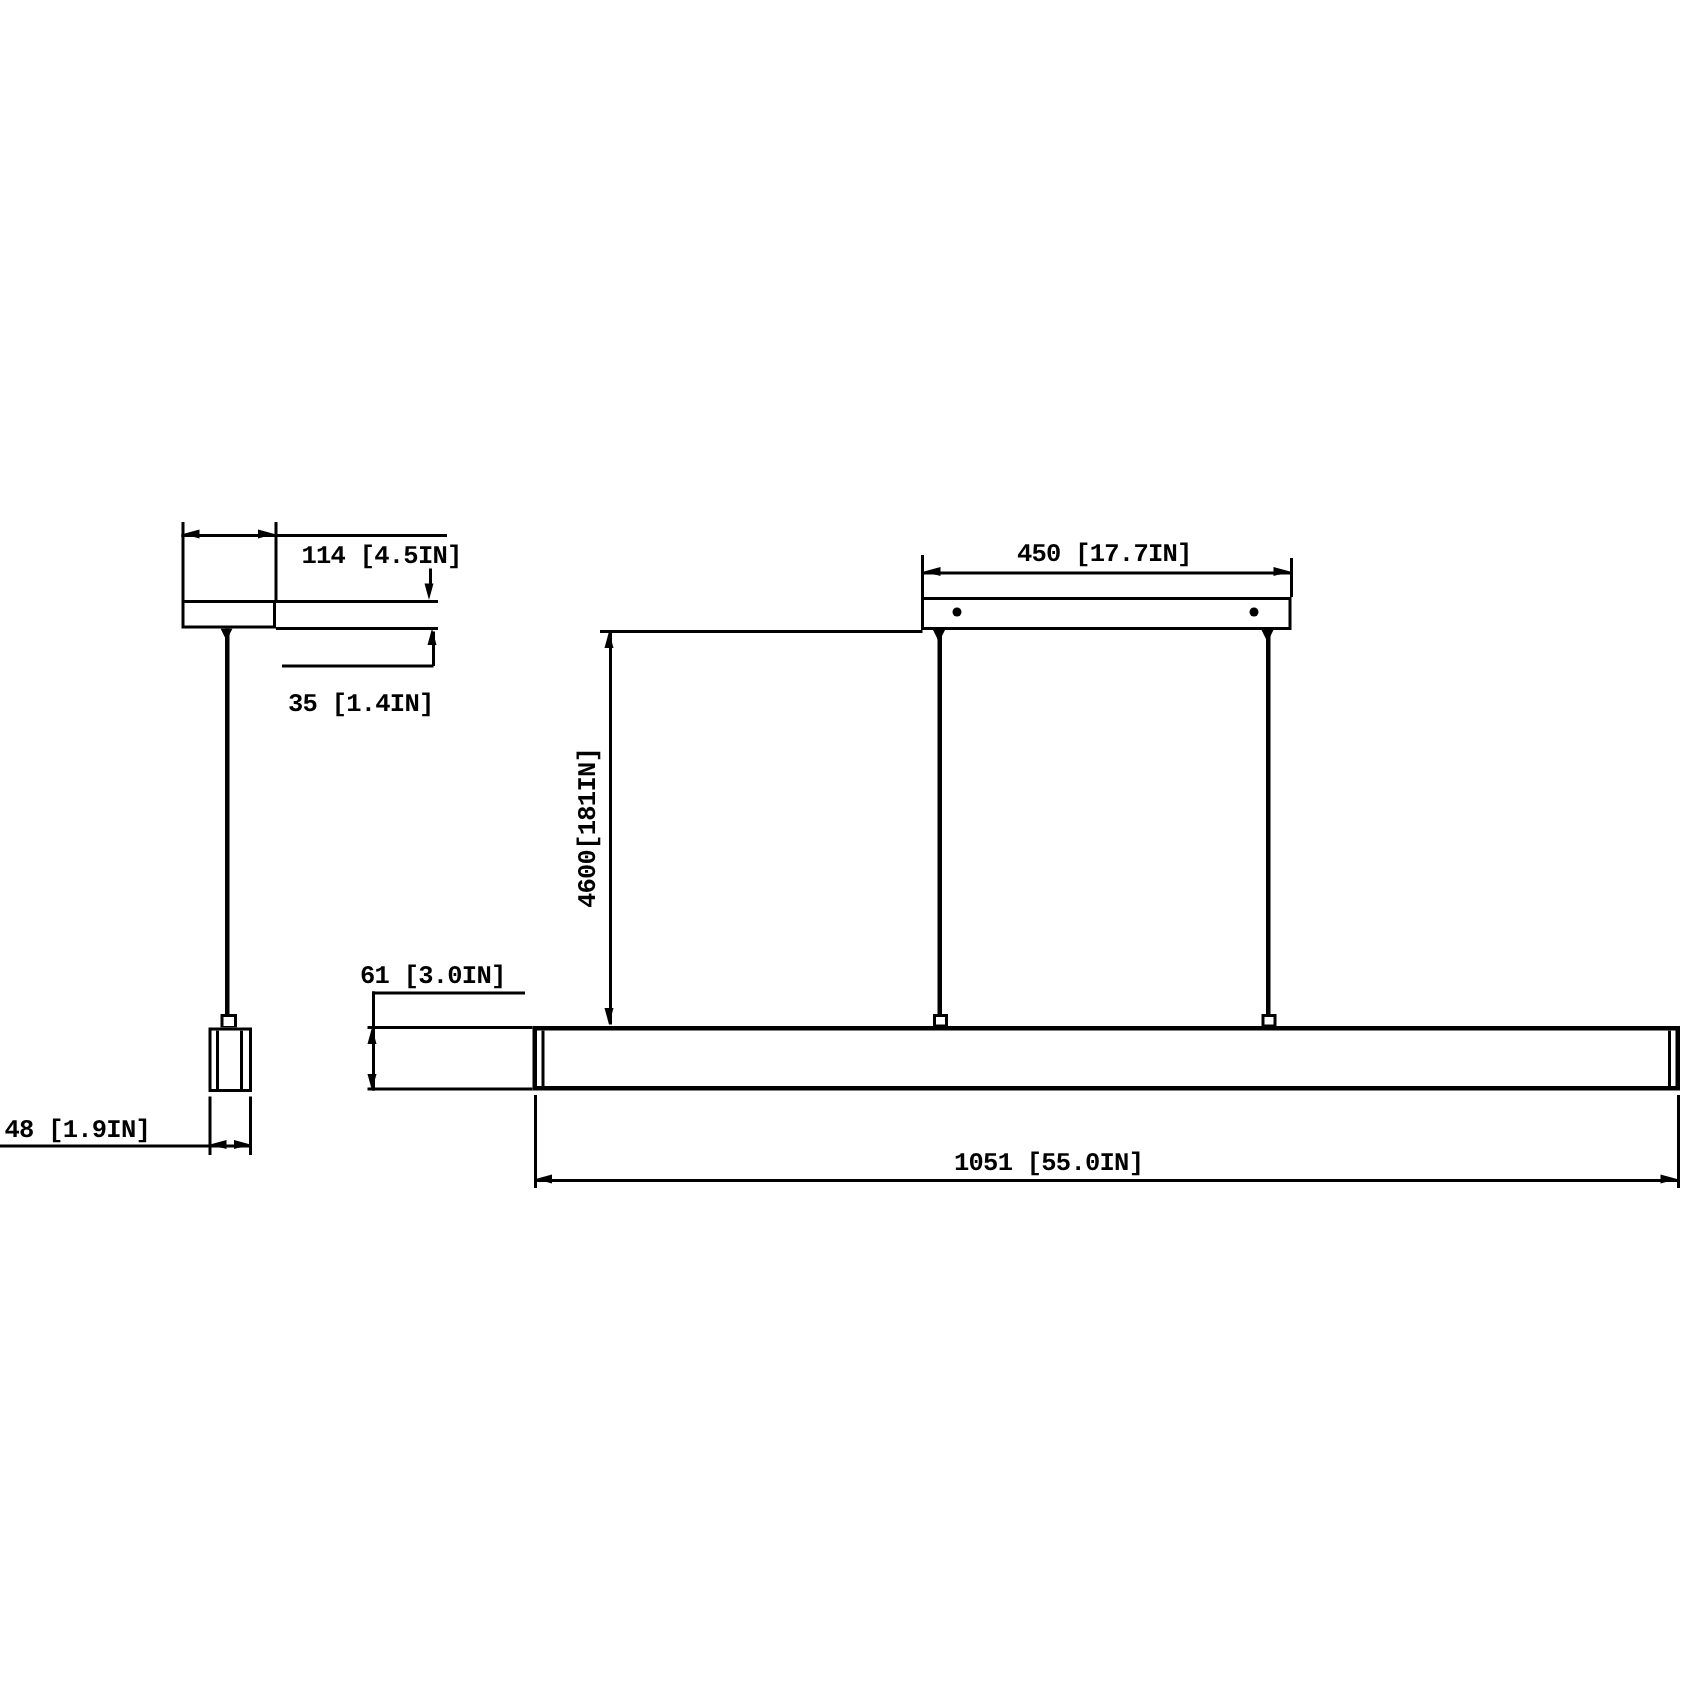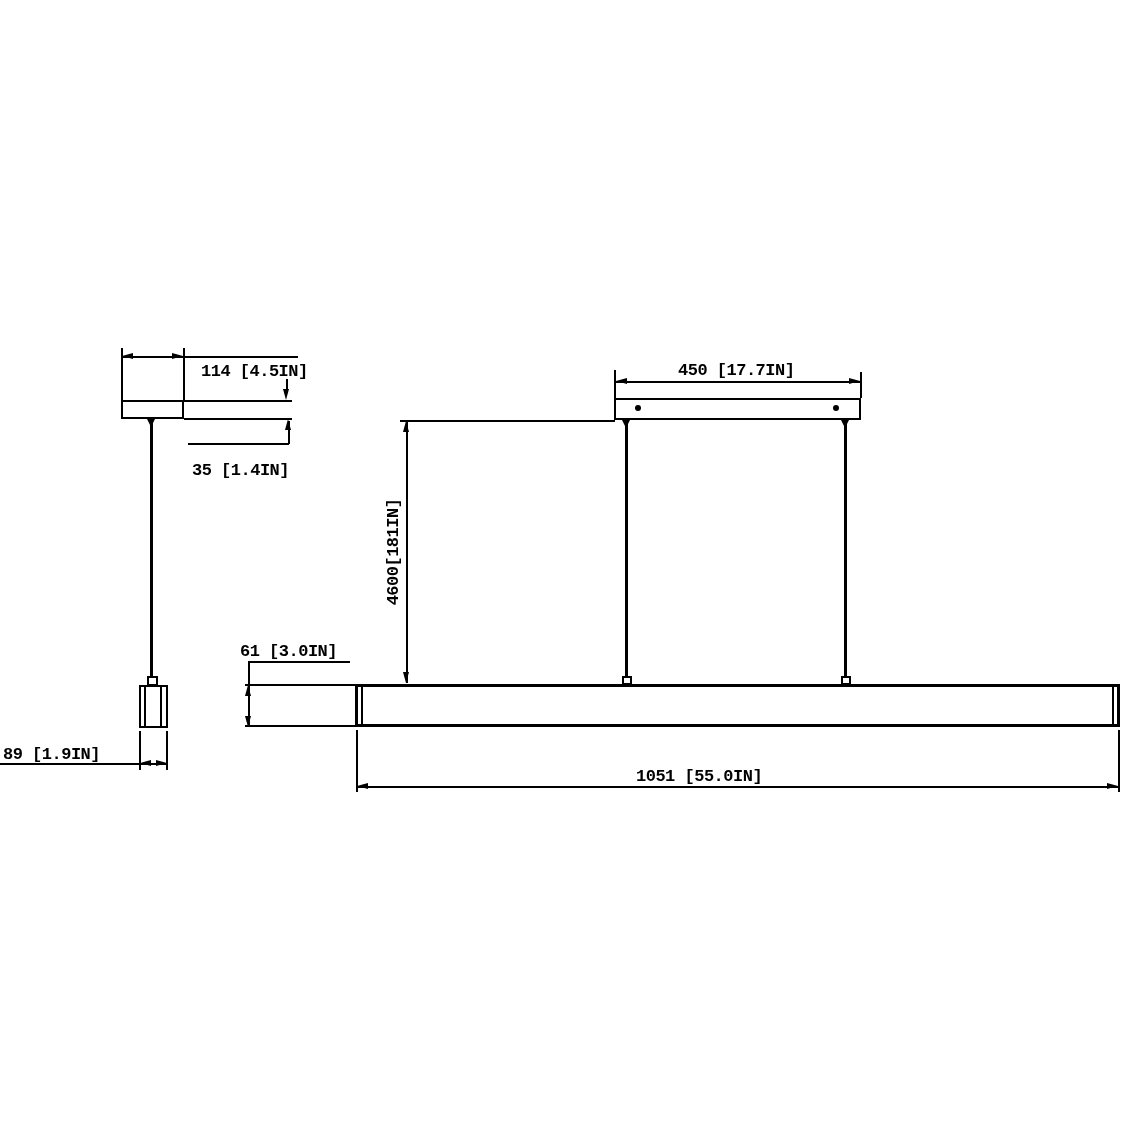--- a/index.html
+++ b/index.html
@@ -55,21 +55,21 @@
     <div class="rect" style="left:147px;top:676px;width:11px;height:10px;"></div>
     <div class="rect" style="left:139px;top:685px;width:29px;height:43px;"></div>
     <div class="vl" style="left:144px;top:687px;height:39px;width:2px;"></div>
     <div class="vl" style="left:160px;top:687px;height:39px;width:2px;"></div>
 
     <div class="vl" style="left:139px;top:731px;height:39px;"></div>
     <div class="vl" style="left:166px;top:731px;height:39px;"></div>
     <div class="hl" style="left:0px;top:763px;width:168px;"></div>
     <div class="arr left" style="left:140px;top:760px;"></div>
     <div class="arr right" style="left:156px;top:760px;"></div>
-    <div class="lbl" style="left:3px;top:746px;">89 [1.9IN]</div>
+    <div class="lbl" style="left:3px;top:746px;">48 [1.9IN]</div>
   </div>
 
   <div>
 
     <div class="vl" style="left:614px;top:370px;height:28px;"></div>
     <div class="vl" style="left:860px;top:372px;height:26px;"></div>
     <div class="hl" style="left:615px;top:381px;width:245px;"></div>
     <div class="arr left" style="left:616px;top:378px;"></div>
     <div class="arr right" style="left:849px;top:378px;"></div>
     <div class="lbl" style="left:678px;top:362px;">450 [17.7IN]</div>

